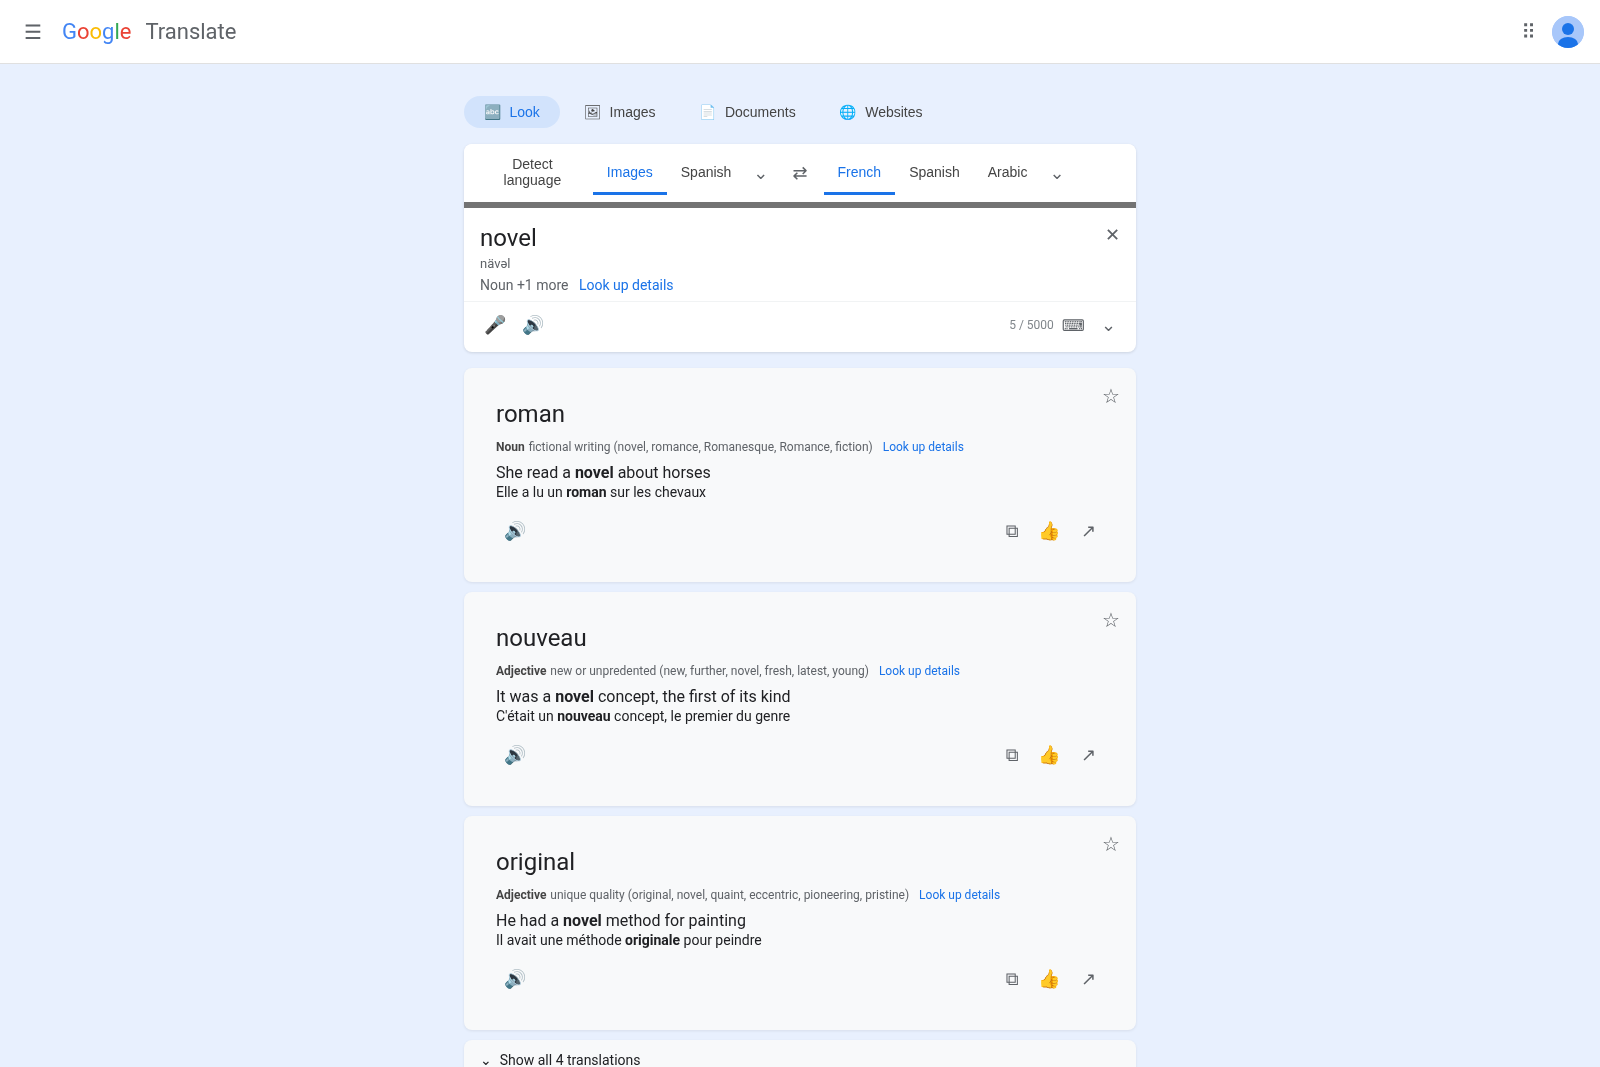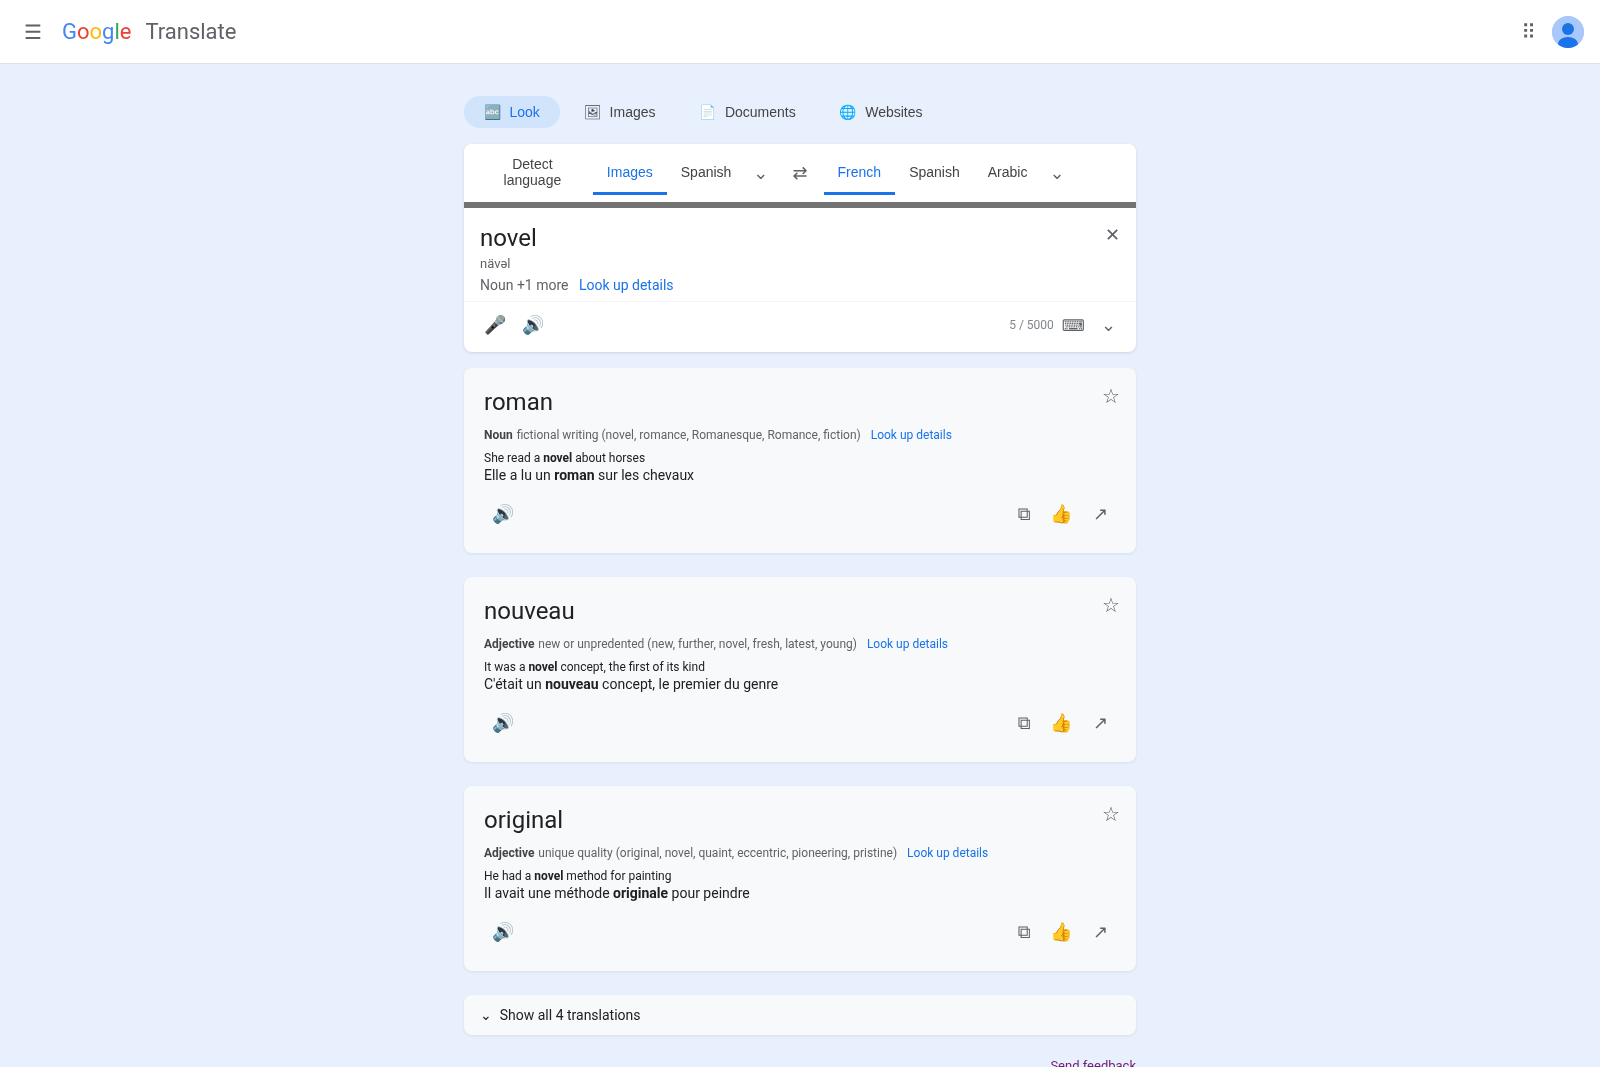--- a/index.html
+++ b/index.html
@@ -225,22 +225,22 @@
       border: none;
       background: transparent;
       cursor: pointer;
       color: #5f6368;
       font-size: 16px;
     }
     .translation-card {
       background: #f8f9fa;
       border-radius: 8px;
       box-shadow: 0 1px 3px rgba(0,0,0,0.08);
-      margin-bottom: 24px;
-      padding: 20px;
+      margin-bottom: 10px;
+      padding: 32px;
       position: relative;
     }
     .translation-word {
       font-size: 24px;
       color: #202124;
       font-weight: 400;
       margin-bottom: 8px;
     }
     .translation-pos {
       font-size: 12px;
@@ -253,21 +253,21 @@
       color: #5f6368;
       display: inline;
     }
     .lookup-link {
       color: #1a73e8;
       text-decoration: none;
       font-size: 12px;
       margin-left: 6px;
     }
     .example-en {
-      font-size: 12px;
+      font-size: 16px;
       color: #202124;
       margin-top: 8px;
     }
     .example-en strong {
       font-weight: 700;
     }
     .example-fr {
       font-size: 14px;
       color: #202124;
       margin-top: 2px;

